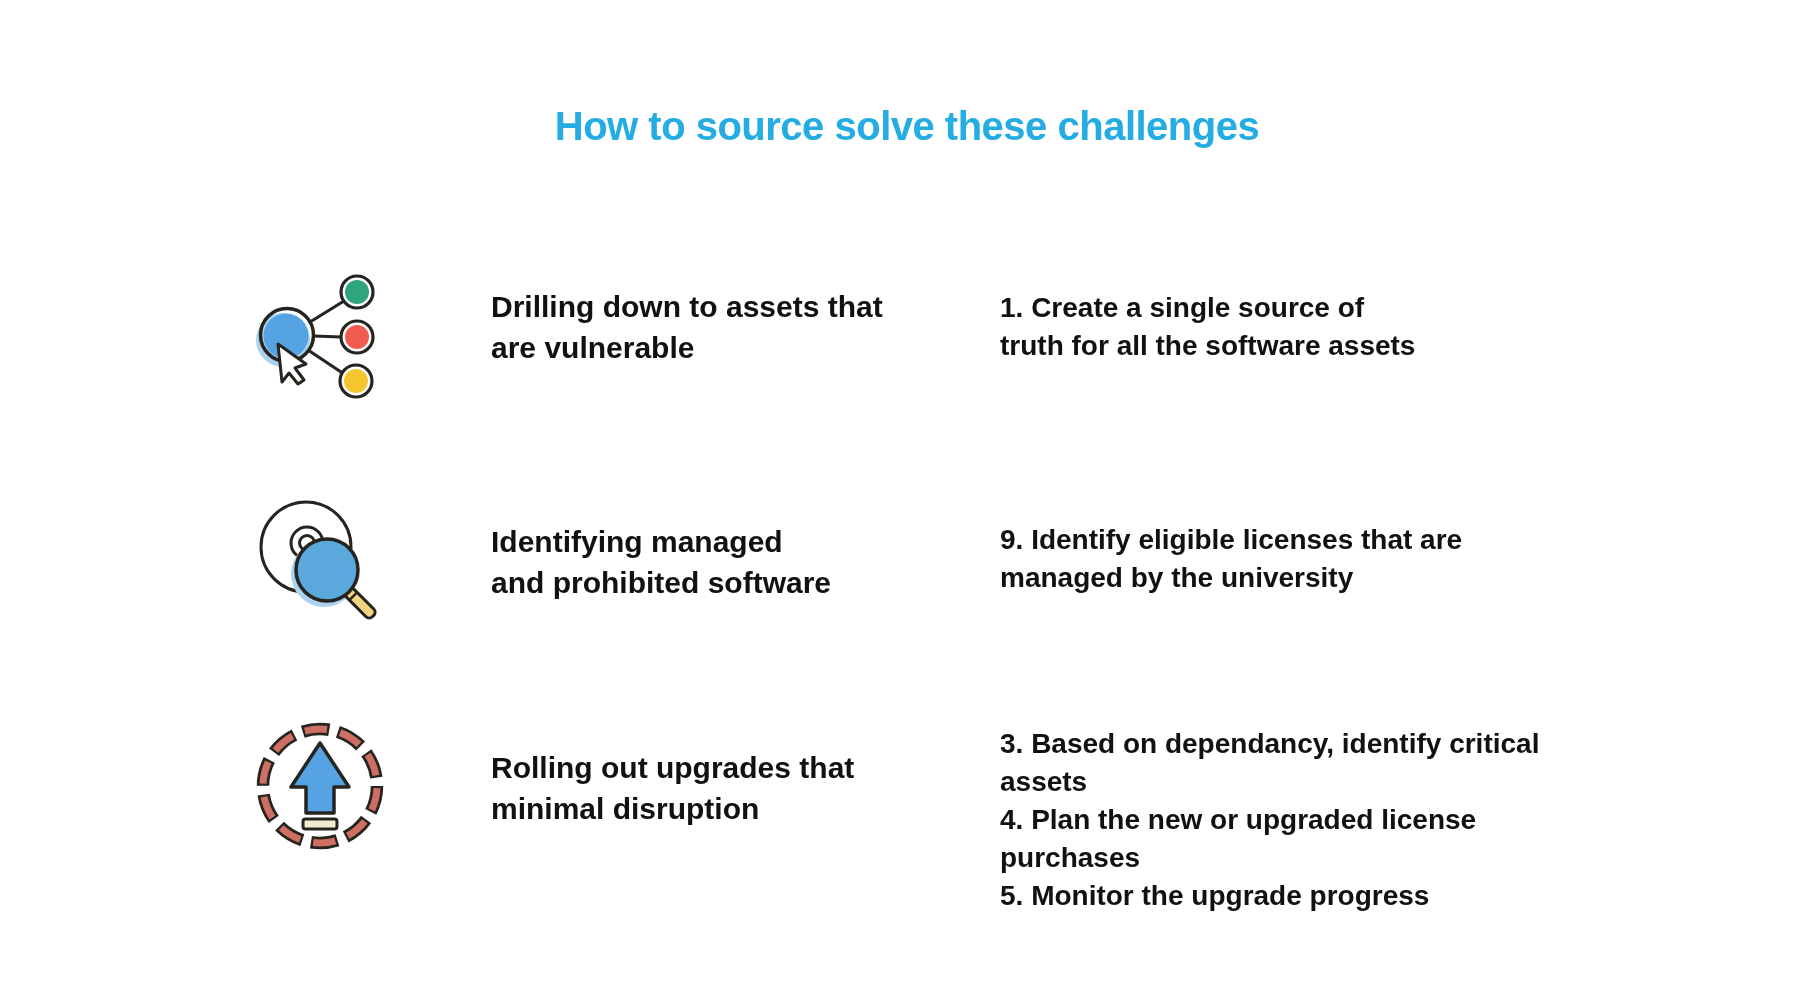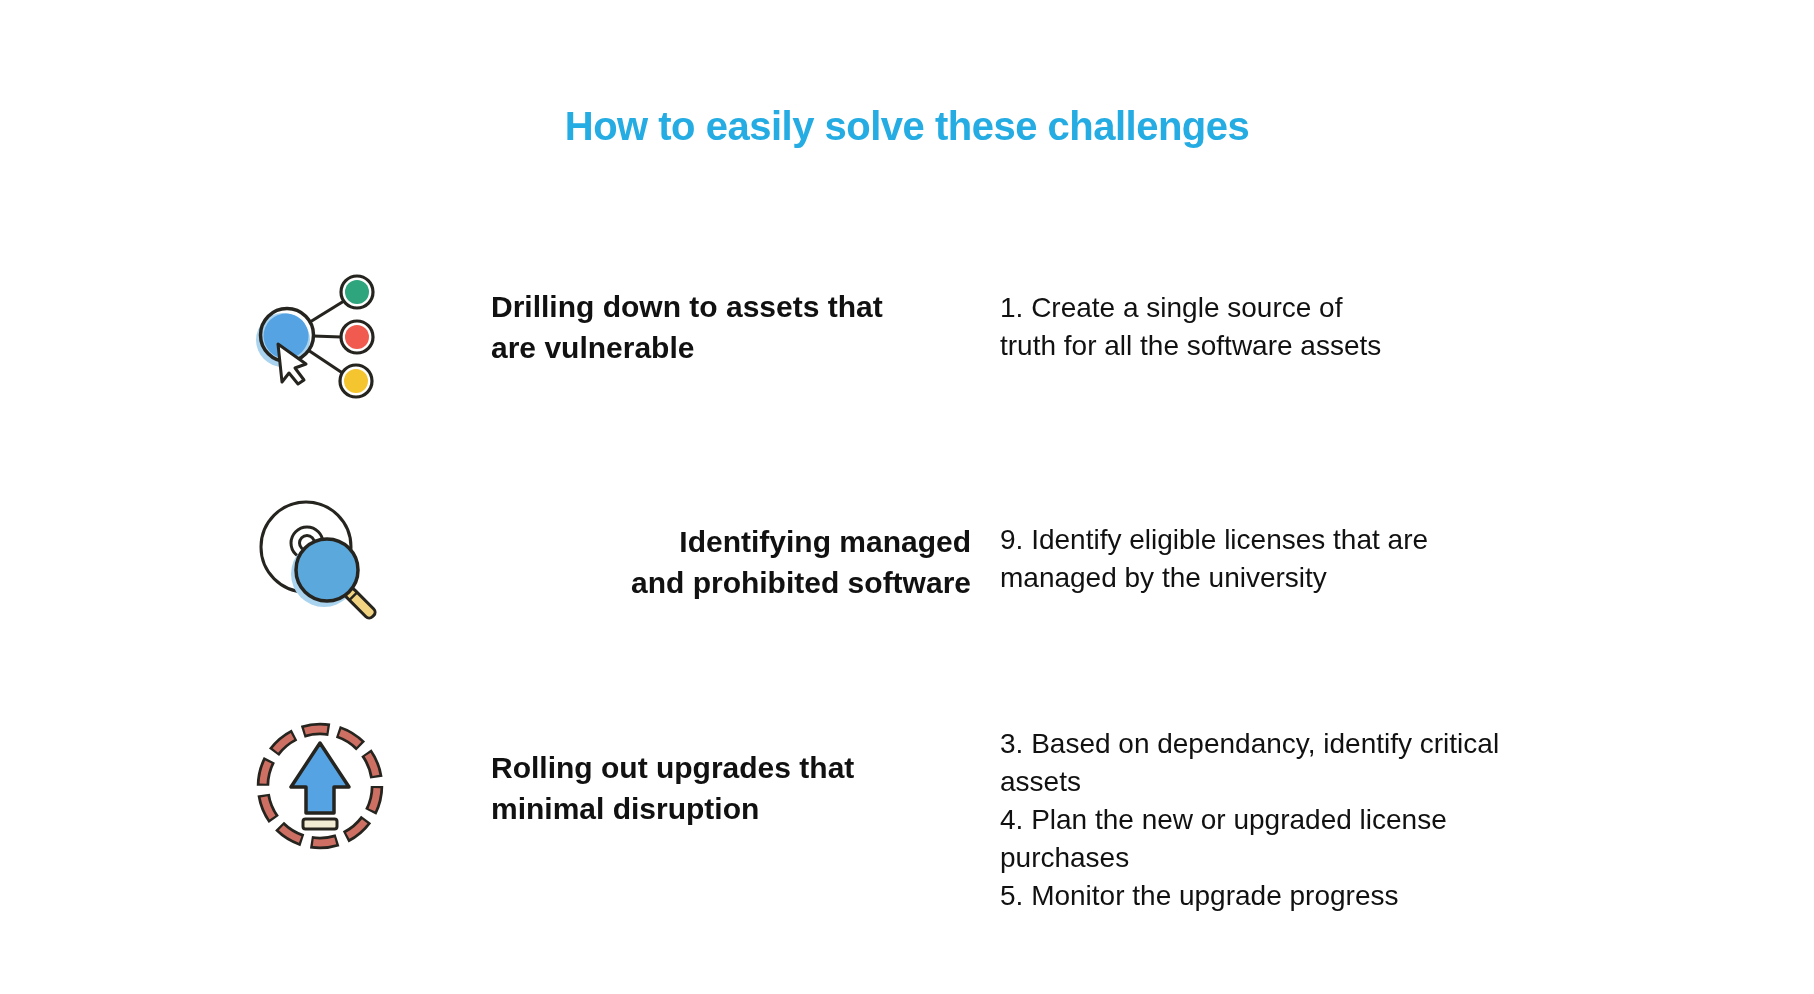--- a/index.html
+++ b/index.html
@@ -19,48 +19,48 @@
   }
 
   .challenge{
     position:absolute;left:463px;width:480px;
     color:var(--text);font-weight:700;font-size:30px;line-height:41px;
     white-space:pre-line;
     margin-left:28px;
   }
   .solution{
     position:absolute;left:1000px;width:620px;
-    color:var(--text);font-weight:400;font-size:28px;line-height:38px;
+    color:var(--text);font-weight:700;font-size:28px;line-height:38px;
     white-space:pre-line;
   }
   .icon{position:absolute;}
 
   .row1 .challenge{top:286px;}
   .row1 .solution{top:289px;}
   .row1 .icon{left:248px;top:252px;}
 
-  .row2 .challenge{top:521px;text-align:right;}
+  .row2 .challenge{top:521px;}
   .row2 .solution{top:521px;}
   .row2 .icon{left:243px;top:488px;}
 
   .row3 .challenge{top:747px;}
   .row3 .solution{top:725px;}
   .row3 .icon{left:250px;top:716px;}
 
   
   .s-ink{stroke:var(--ink);}
   .f-white{fill:#ffffff;}
   .f-none{fill:none;}
 </style>
 </head>
 <body>
 
 <div class="slide">
 
-  <div class="title">How to easily solve these challenges</div>
+  <div class="title">How to source solve these challenges</div>
 
   <div class="row1">
     <svg class="icon" width="155" height="160" viewBox="0 0 155 160">
 
       <line x1="62" y1="70" x2="96" y2="49" class="s-ink" stroke-width="3.2"></line>
       <line x1="65" y1="84" x2="93" y2="85" class="s-ink" stroke-width="3.2"></line>
       <line x1="60" y1="98" x2="96" y2="122" class="s-ink" stroke-width="3.2"></line>
 
       <circle cx="35" cy="88" r="27" fill="var(--blue-halo)"></circle>
       <circle cx="39" cy="83" r="26.5" class="f-none s-ink" stroke-width="3.5"></circle>

